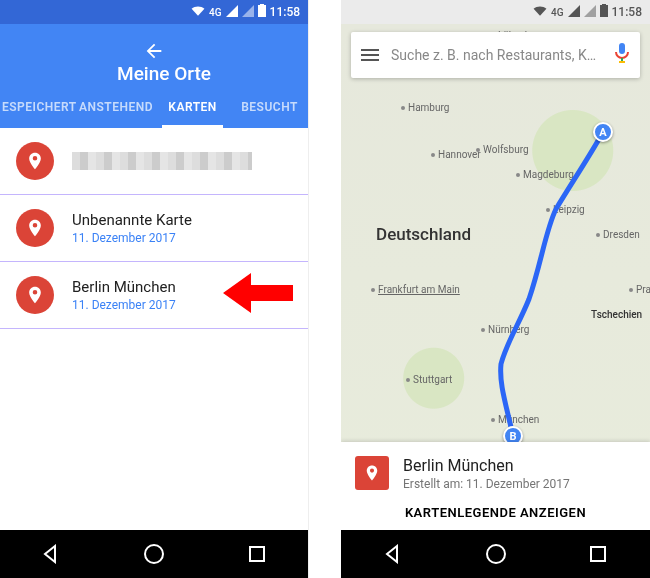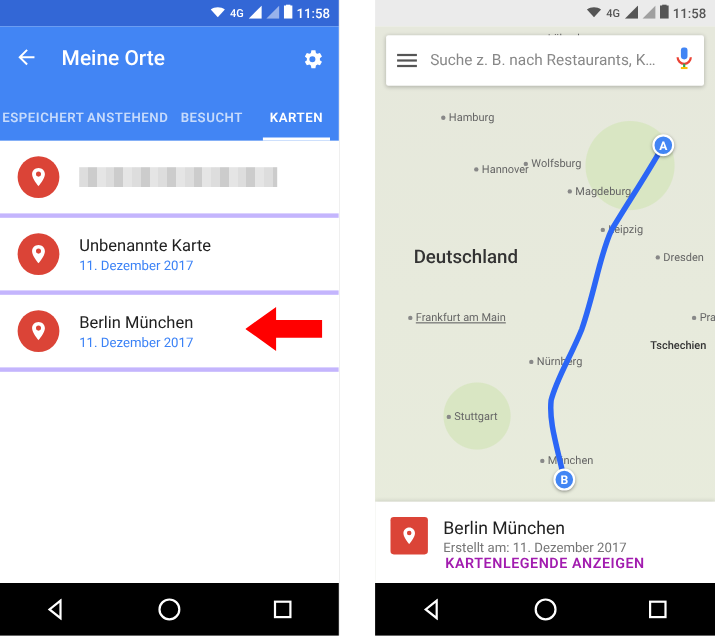--- a/index.html
+++ b/index.html
@@ -4,31 +4,31 @@
 <style>
   * { box-sizing: border-box; margin: 0; padding: 0; }
   body { font-family: Roboto, Arial, sans-serif; background: #fff; width: 650px; height: 578px; overflow: hidden; }
   .container { display: flex; width: 650px; height: 578px; gap: 32px; }
   .phone { width: 325px; height: 578px; display: flex; flex-direction: column; position: relative; }
   .phone-left { border-right: 1px solid #eee; }
 
   .status-bar { height: 24px; background: #3367d6; color: #fff; display: flex; align-items: center; justify-content: flex-end; padding: 0 8px; font-size: 12px; font-weight: 500; gap: 4px; }
   .status-bar .sig { font-size: 10px; }
 
-  .toolbar { height: 56px; background: #4285f4; color: #fff; display: flex; align-items: center; padding: 16px 12px; }
+  .toolbar { height: 56px; background: #4285f4; color: #fff; display: flex; align-items: center; padding: 16px 12px; flex-direction: column; }
   .toolbar .title { flex: 1; font-size: 19px; font-weight: 500; margin-left: 20px; }
   .toolbar .icon { width: 24px; height: 24px; display: flex; align-items: center; justify-content: center; cursor: pointer; }
 
   .tabs { height: 48px; background: #4285f4; display: flex; align-items: flex-end; }
   .tab { flex: 1; text-align: center; color: rgba(255,255,255,0.7); font-size: 12px; font-weight: 600; letter-spacing: 0.5px; padding: 14px 2px; cursor: pointer; position: relative; white-space: nowrap; overflow: hidden; }
   .tab.active { color: #fff; }
   .tab.active::after { content: ''; position: absolute; left: 8px; right: 8px; bottom: 0; height: 3px; background: #fff; }
 
   .list { flex: 1; background: #fff; overflow: hidden; }
-  .list-item { display: flex; align-items: center; padding: 14px 16px; border-bottom: 4px solid #c4b5fd; cursor: pointer; position: relative; }
+  .list-item { display: flex; align-items: center; padding: 14px 16px; border-bottom: 1px solid #c4b5fd; cursor: pointer; position: relative; }
   .pin-icon { width: 38px; height: 38px; border-radius: 50%; background: #db4437; display: flex; align-items: center; justify-content: center; margin-right: 18px; flex-shrink: 0; }
   .pin-icon svg { fill: #fff; width: 20px; height: 20px; }
   .item-text { flex: 1; }
   .item-title { font-size: 15px; color: #212121; margin-bottom: 2px; }
   .item-sub { font-size: 12px; color: #3b82f6; }
   .blurred { width: 180px; height: 18px; background: repeating-linear-gradient(90deg,#ddd 0 8px,#ccc 8px 16px,#e5e5e5 16px 24px); filter: blur(0.5px); }
 
   .arrow { position: absolute; right: 15px; top: 50%; transform: translateY(-50%); }
 
   .navbar { height: 48px; background: #000; display: flex; align-items: center; justify-content: space-around; }
@@ -55,21 +55,21 @@
 
   .route { position: absolute; top: 0; left: 0; }
   .marker { position: absolute; width: 20px; height: 20px; border-radius: 50%; background: #4285f4; border: 2px solid #fff; color: #fff; font-size: 11px; font-weight: bold; display: flex; align-items: center; justify-content: center; box-shadow: 0 1px 3px rgba(0,0,0,0.4); }
 
   .info-card { position: absolute; left: 0; right: 0; bottom: 0; background: #fff; padding: 14px 14px 10px; box-shadow: 0 -1px 4px rgba(0,0,0,0.15); }
   .info-head { display: flex; align-items: flex-start; gap: 14px; }
   .info-pin { width: 34px; height: 34px; background: #db4437; border-radius: 3px; display: flex; align-items: center; justify-content: center; }
   .info-pin svg { fill: #fff; width: 18px; height: 18px; }
   .info-title { font-size: 16px; color: #212121; }
   .info-sub { font-size: 12px; color: #757575; margin-top: 2px; }
-  .legend-btn { text-align: center; color: #a21caf; font-size: 13px; font-weight: 600; letter-spacing: 0.5px; cursor: pointer; }
+  .legend-btn { text-align: center; color: #000000; font-size: 13px; font-weight: 600; letter-spacing: 0.5px; margin-top: 14px; cursor: pointer; }
 </style>
 </head>
 <body>
 
 <div class="container">
 
   <div class="phone phone-left">
     <div class="status-bar">
       <span>
         <svg width="14" height="10" viewBox="0 0 24 16">
@@ -106,22 +106,22 @@
       <span class="icon">
         <svg width="22" height="22" viewBox="0 0 24 24">
             <path fill="#fff" d="M19.4 13l2.1-1.6-2-3.5-2.5.8a7 7 0 00-1.5-.9L15 5h-4l-.5 2.8c-.5.2-1 .5-1.5.9l-2.5-.8-2 3.5L6.6 13c0 .3-.1.7-.1 1s0 .7.1 1l-2.1 1.6 2 3.5 2.5-.8c.5.4 1 .7 1.5.9L11 23h4l.5-2.8c.5-.2 1-.5 1.5-.9l2.5.8 2-3.5L19.4 15c0-.3.1-.7.1-1s0-.7-.1-1zM12 17a3 3 0 110-6 3 3 0 010 6z"></path>
           </svg>
       </span>
     </div>
 
     <div class="tabs">
       <div class="tab">ESPEICHERT</div>
       <div class="tab">ANSTEHEND</div>
+      <div class="tab active">KARTEN</div>
       <div class="tab">BESUCHT</div>
-      <div class="tab active">KARTEN</div>
     </div>
 
     <div class="list">
       <div class="list-item">
         <div class="pin-icon">
           <svg viewBox="0 0 24 24">
               <path d="M12 2C8 2 5 5 5 9c0 5 7 13 7 13s7-8 7-13c0-4-3-7-7-7zm0 9.5A2.5 2.5 0 1112 6a2.5 2.5 0 010 5.5z"></path>
             </svg>
         </div>
         <div class="item-text">

